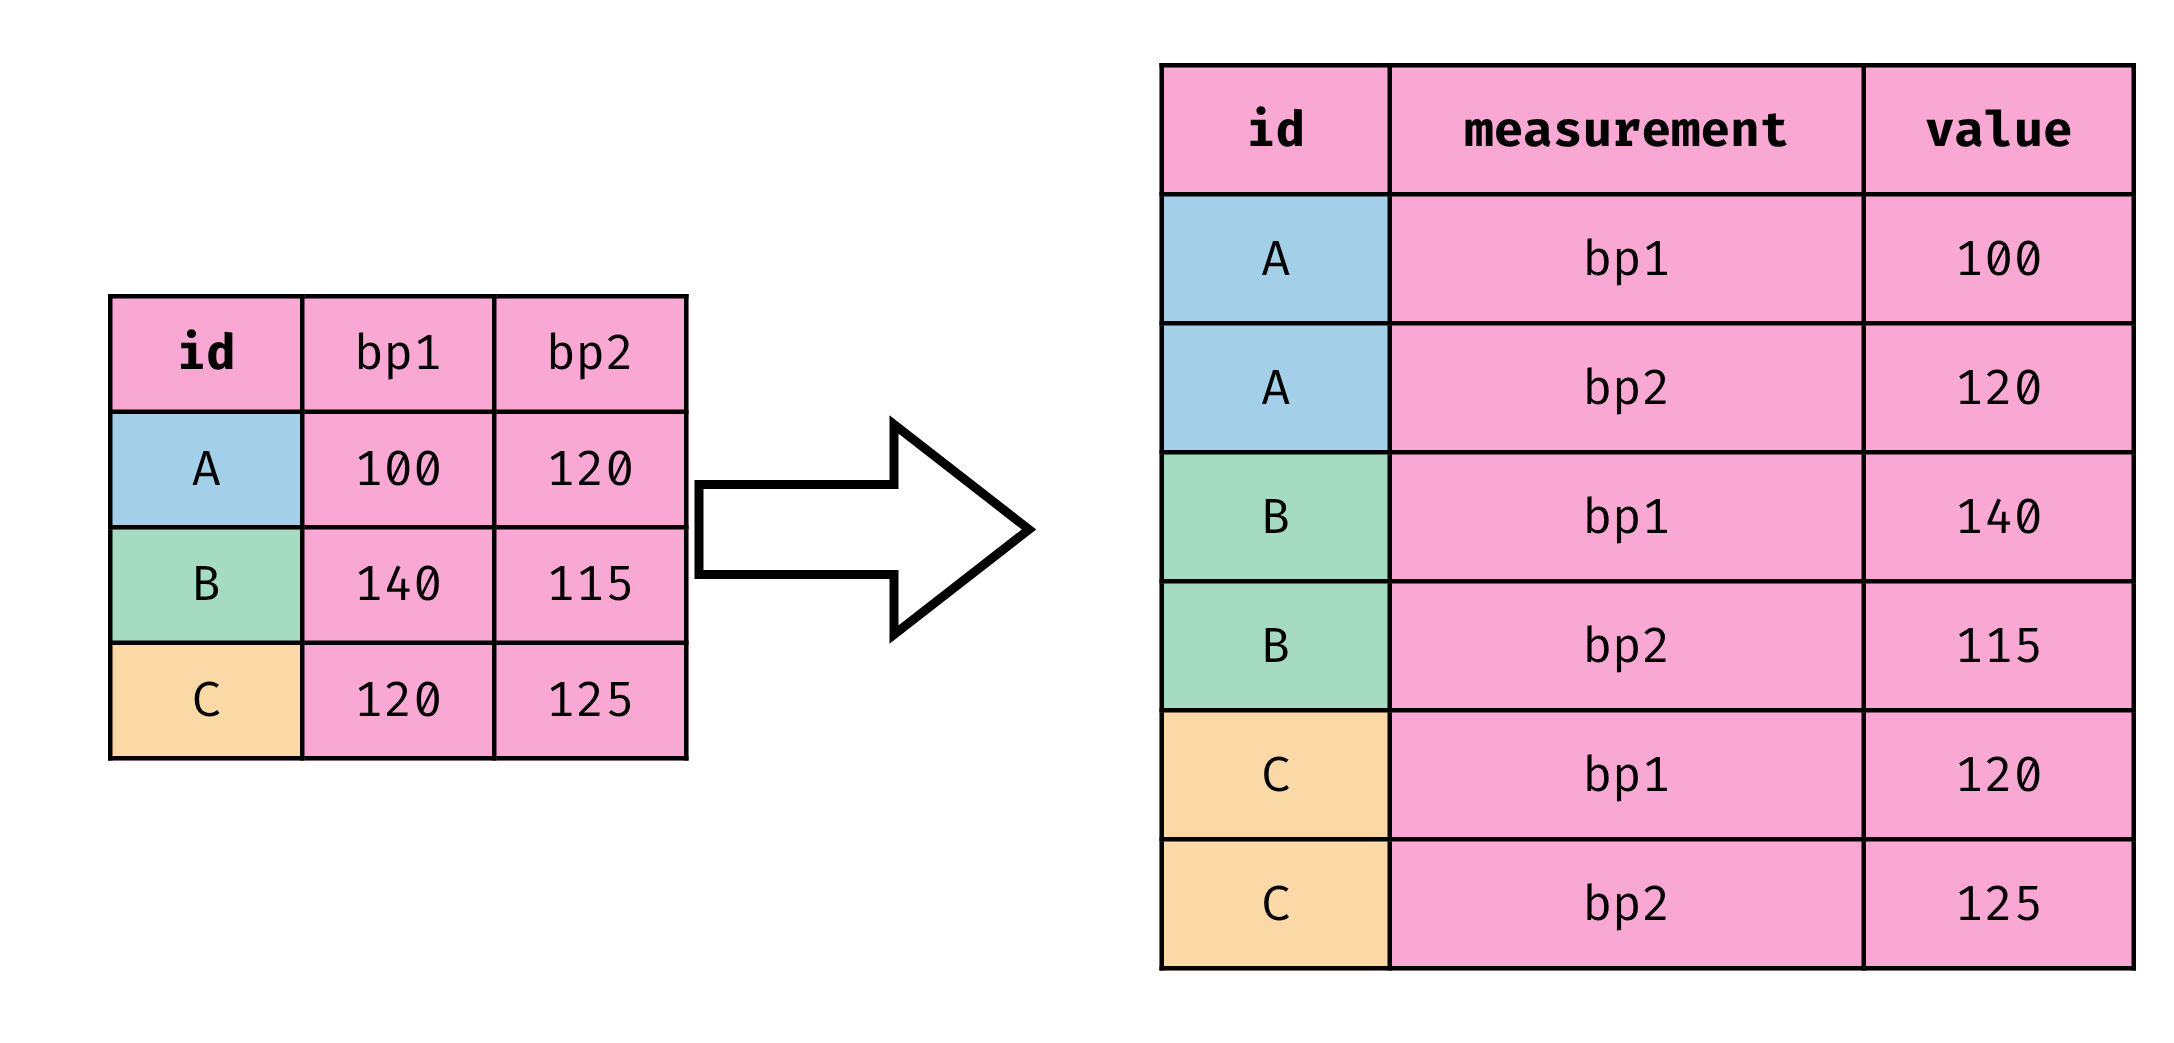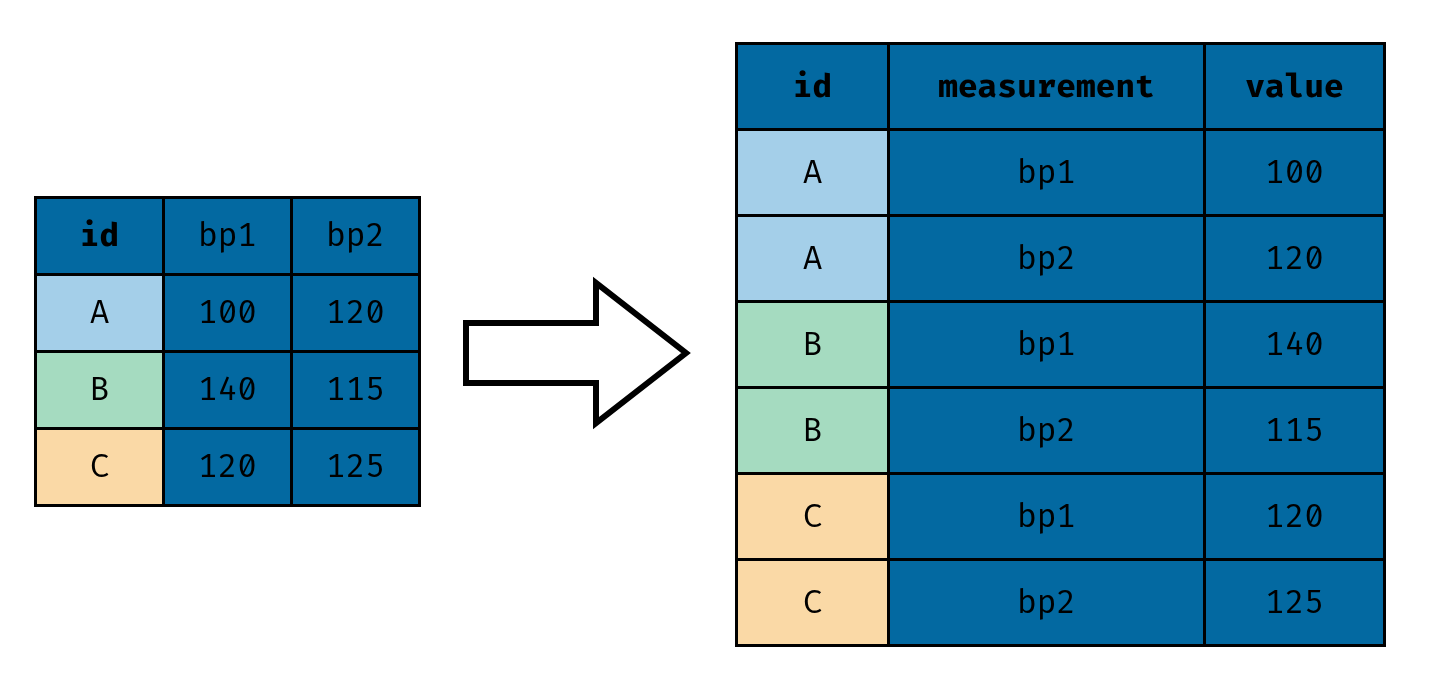--- a/index.html
+++ b/index.html
@@ -12,21 +12,22 @@
     font-size:32px;
     color:#000;
   }
   .stage{
     position:relative;
     width:1449px;
     height:695px;
   }
   table{
     border-collapse:collapse;
-    background:#0369a1;
+    background:#f9a8d4;
+    margin-left:38px;
   }
   th,td{
     border:3px solid #000;
     text-align:center;
     vertical-align:middle;
     font-weight:400;
     box-sizing:border-box;
   }
   th{
     font-weight:700;

